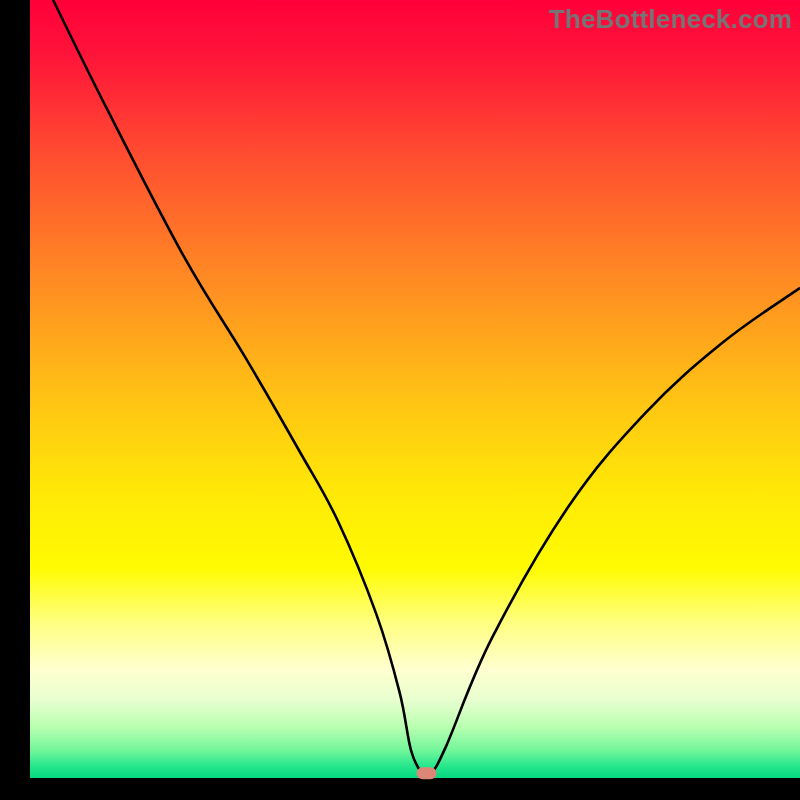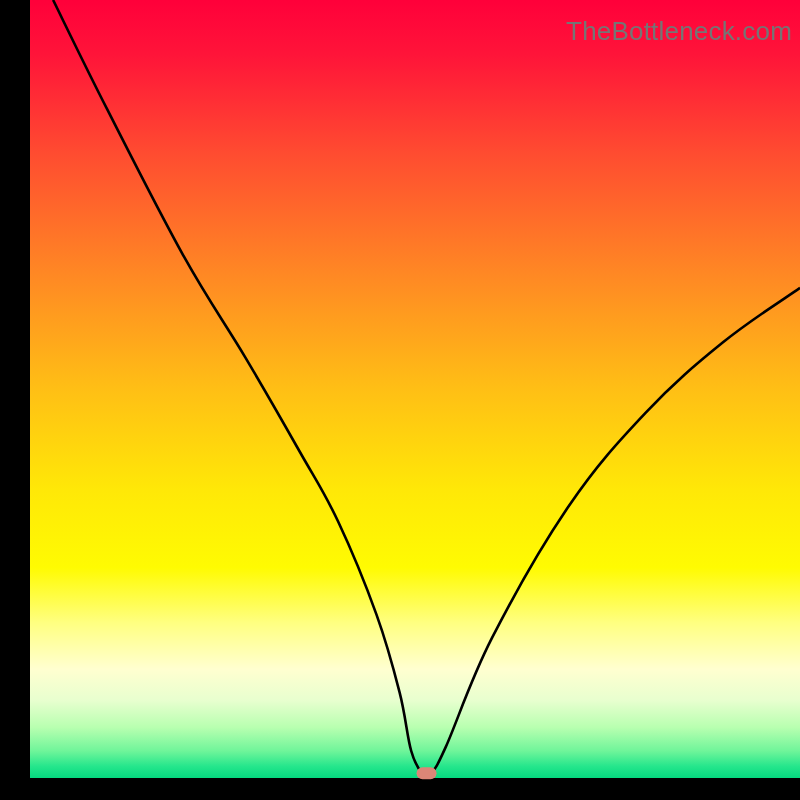--- a/index.html
+++ b/index.html
@@ -15,26 +15,25 @@
     position: absolute;
     inset: 0;
     width: 800px;
     height: 800px;
   }
   .watermark {
     position: absolute;
     top: 4px;
     right: 8px;
     font-size: 26px;
-    font-weight: 400;
+    font-weight: 700;
     color: #757575;
     letter-spacing: 0.2px;
     pointer-events: none;
     user-select: none;
-    margin-top: 12px;
   }
   .curve {
     fill: none;
     stroke: #000;
     stroke-width: 2.6;
   }
   .marker {
     fill: #db8677;
     stroke: none;
   }

